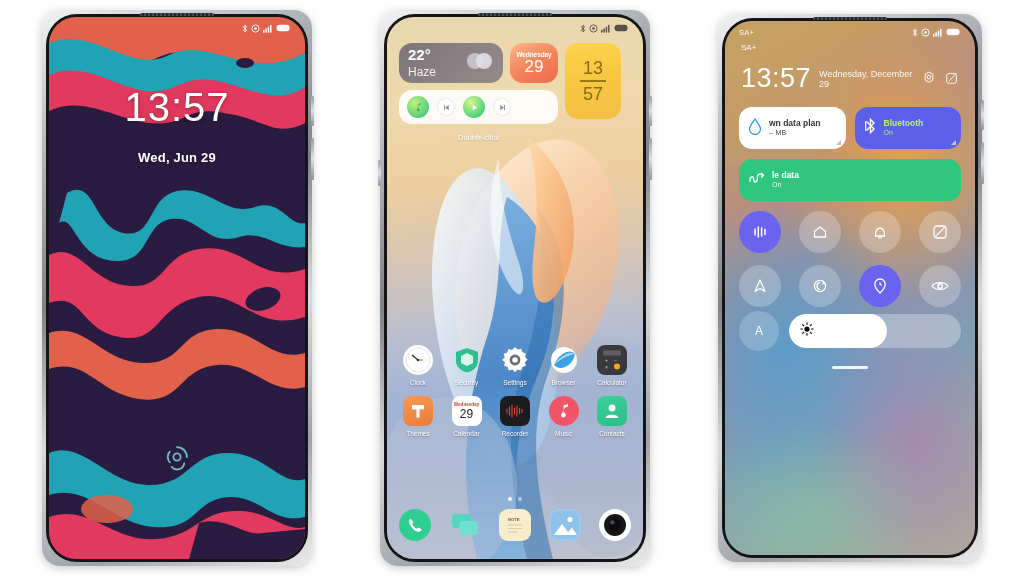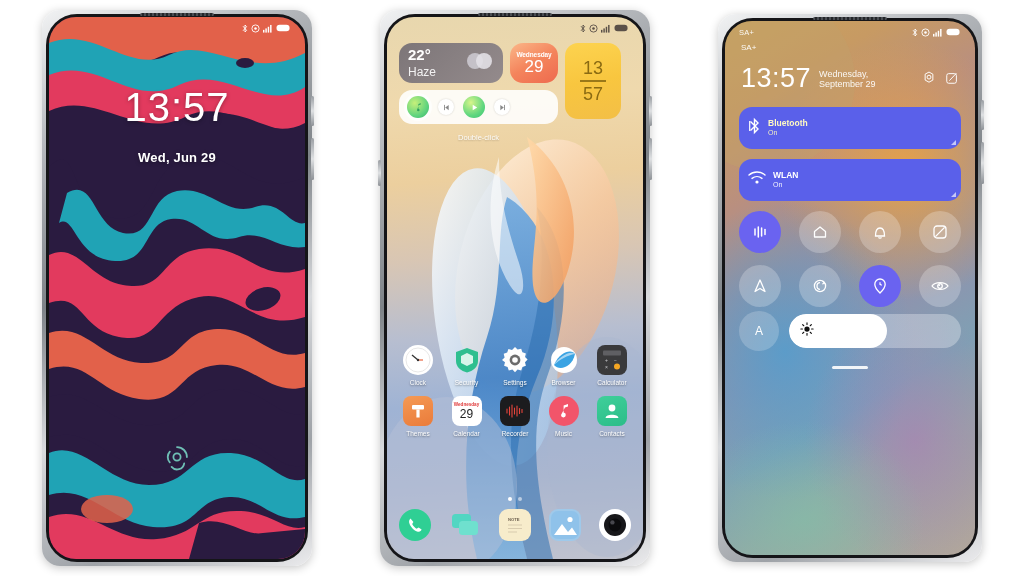--- a/index.html
+++ b/index.html
@@ -542,67 +542,77 @@
             <svg width="15" height="8" viewBox="0 0 16 8">
                 <rect x="0.5" y="0.5" width="14" height="7" rx="3.5" fill="#fff"></rect>
               </svg>
           </span>
         </div>
 
         <div class="cc-net">SA+</div>
 
         <div class="cc-head">
           <div class="cc-time">13:57</div>
-          <div class="cc-date">Wednesday, September 29</div>
+          <div class="cc-date">Wednesday, December 29</div>
           <div class="cc-acts">
             <span>
               <svg width="14" height="14" viewBox="0 0 16 16">
                   <path d="M8 1.2 L12.4 3.6 V10.4 L8 12.8 L3.6 10.4 V3.6 Z" fill="none" stroke="#fff" stroke-width="1.1"></path>
                   <circle cx="8" cy="7" r="2.2" fill="none" stroke="#fff" stroke-width="1.1"></circle>
                 </svg>
             </span>
             <span>
               <svg width="14" height="14" viewBox="0 0 16 16">
                   <rect x="2" y="3" width="11" height="11" rx="2.2" fill="none" stroke="#fff" stroke-width="1.1"></rect>
                   <line x1="5" y1="11" x2="13" y2="2.6" stroke="#fff" stroke-width="1.1"></line>
                 </svg>
             </span>
           </div>
         </div>
 
         <div class="cc-bigrow">
+          <div class="bigtile white">
+            <span>
+              <svg width="14" height="17" viewBox="0 0 14 17">
+                  <path d="M7 1 C10.5 6 12.5 8.5 12.5 11 A5.5 5.5 0 0 1 1.5 11 C1.5 8.5 3.5 6 7 1 Z" fill="none" stroke="#2a9fe0" stroke-width="1.3"></path>
+                </svg>
+            </span>
+            <span class="bt-txt" style="color:#333">
+              <span class="bt-t1">wn data plan</span>
+              <span class="bt-t2">-- MB</span>
+            </span>
+            <span class="bt-corner dark"></span>
+          </div>
           <div class="bigtile blue">
             <span>
               <svg width="13" height="18" viewBox="0 0 12 18">
                   <path d="M2 4.5 L9.5 12 L6 15.5 V2.5 L9.5 6 L2 13.5" stroke="#fff" stroke-width="1.4" fill="none"></path>
                   <line x1="1.2" y1="4" x2="1.2" y2="14" stroke="#fff" stroke-width="1.2"></line>
                 </svg>
             </span>
-            <span class="bt-txt" style="color:#fef9c3">
+            <span class="bt-txt" style="color:#bef264">
               <span class="bt-t1">Bluetooth</span>
               <span class="bt-t2">On</span>
             </span>
             <span class="bt-corner"></span>
           </div>
         </div>
 
         <div class="cc-bigrow" style="top:138px;">
-          <div class="bigtile blue">
+          <div class="bigtile green">
             <span>
-              <svg width="18" height="14" viewBox="0 0 18 14">
-                  <path d="M1 4 A12 12 0 0 1 17 4" stroke="#fff" stroke-width="1.4" fill="none" stroke-linecap="round"></path>
-                  <path d="M4 7.4 A8 8 0 0 1 14 7.4" stroke="#fff" stroke-width="1.4" fill="none" stroke-linecap="round"></path>
-                  <circle cx="9" cy="11" r="1.6" fill="#fff"></circle>
+              <svg width="17" height="17" viewBox="0 0 18 18">
+                  <path d="M2 12 C2 6 6 6 6 10 C6 14 10 14 10 8 C10 3 14 4 15.5 6" stroke="#fff" stroke-width="1.5" fill="none" stroke-linecap="round"></path>
+                  <path d="M14 3 L16.5 5.5 L14 8" stroke="#fff" stroke-width="1.3" fill="none"></path>
                 </svg>
             </span>
             <span class="bt-txt" style="color:#fff">
-              <span class="bt-t1">WLAN</span>
+              <span class="bt-t1">le data</span>
               <span class="bt-t2">On</span>
             </span>
-            <span class="bt-corner"></span>
           </div>
         </div>
 
         <div class="cc-grid">
           <div class="grow">
             <div class="tgl on">
               <svg width="18" height="18" viewBox="0 0 18 18">
                   <g stroke="#fff" stroke-width="1.5" stroke-linecap="round">
                     <line x1="4" y1="6" x2="4" y2="12"></line>
                     <line x1="7.3" y1="4" x2="7.3" y2="14"></line>

